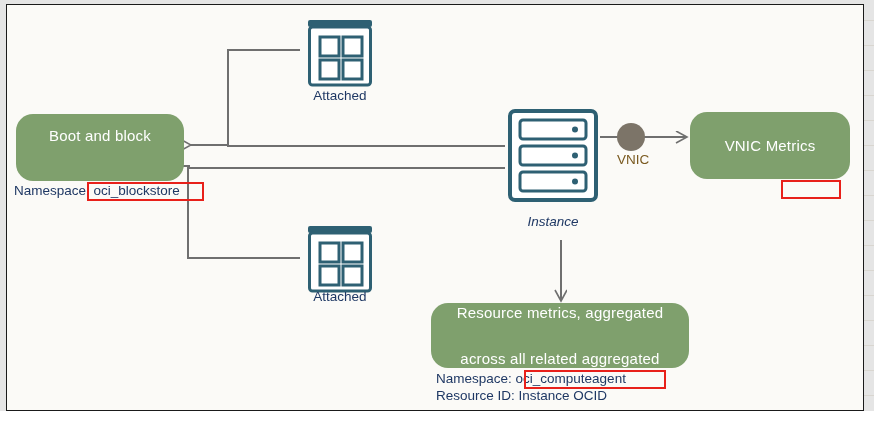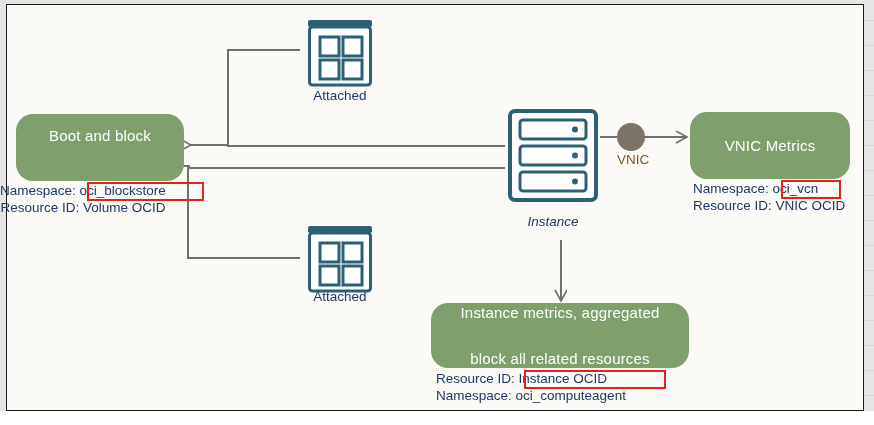--- a/index.html
+++ b/index.html
@@ -176,58 +176,44 @@
   <div class="nodelabel" style="left:508px;top:214px;width:90px;font-style:italic;">Instance</div>
 
   <div class="vnic-dot" style="left:617px;top:123px;width:28px;height:28px;"></div>
   <div class="vniclabel" style="left:617px;top:152px;">VNIC</div>
 
   <div class="gbox" style="left:16px;top:114px;width:168px;height:67px;">
     <span>
       <span>Boot and block</span><br>
     </span>
   </div>
-  <div class="caption" style="left:0;top:183px;text-align:center;">
+  <div class="caption" style="left:14px;top:183px;">
     <div>
       <span>Namespace:</span>
       <span class="ns-val">oci_blockstore</span>
     </div>
-    <div>
-      <span>Resource ID:</span>
-      <span>Volume OCID</span>
-    </div>
   </div>
   <div class="redbox" style="left:87px;top:182px;width:117px;height:19px;"></div>
 
   <div class="gbox" style="left:690px;top:112px;width:160px;height:67px;align-items:center;">
     <span>VNIC Metrics</span>
   </div>
-  <div class="caption" style="left:693px;top:181px;">
+  <div class="redbox" style="left:781px;top:180px;width:60px;height:19px;"></div>
+
+  <div class="gbox" style="left:431px;top:303px;width:258px;height:65px;">
+    <span>
+      <span>Resource metrics, aggregated</span><br>
+      <span>across all related aggregated</span>
+    </span>
+  </div>
+  <div class="caption" style="left:436px;top:371px;">
     <div>
       <span>Namespace:</span>
-      <span class="ns-val">oci_vcn</span>
+      <span class="ns-val">oci_computeagent</span>
     </div>
-    <div>
-      <span>Resource ID:</span>
-      <span>VNIC OCID</span>
-    </div>
-  </div>
-  <div class="redbox" style="left:781px;top:180px;width:60px;height:19px;"></div>
-
-  <div class="gbox" style="left:431px;top:303px;width:258px;height:65px;">
-    <span>
-      <span>Instance metrics, aggregated</span><br>
-      <span>block all related resources</span>
-    </span>
-  </div>
-  <div class="caption" style="left:436px;top:371px;">
     <div>
       <span>Resource ID:</span>
       <span>Instance OCID</span>
     </div>
-    <div>
-      <span>Namespace:</span>
-      <span class="ns-val">oci_computeagent</span>
-    </div>
   </div>
   <div class="redbox" style="left:524px;top:370px;width:142px;height:19px;"></div>
 
 </div>
 
 </body></html>

